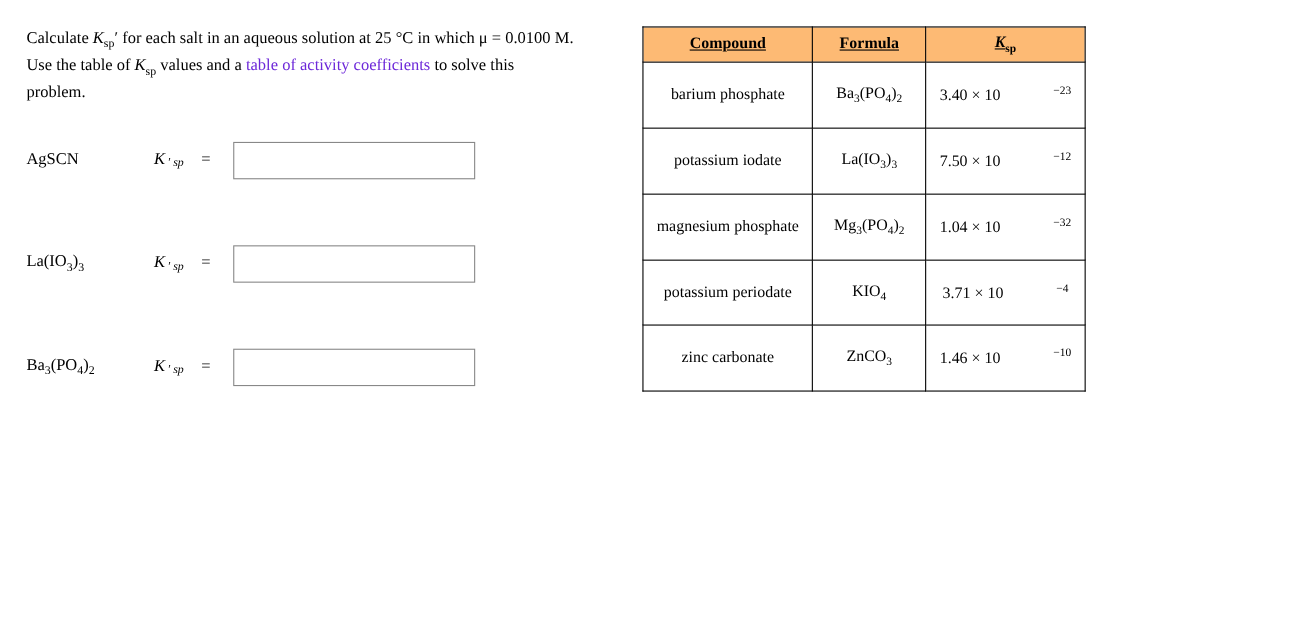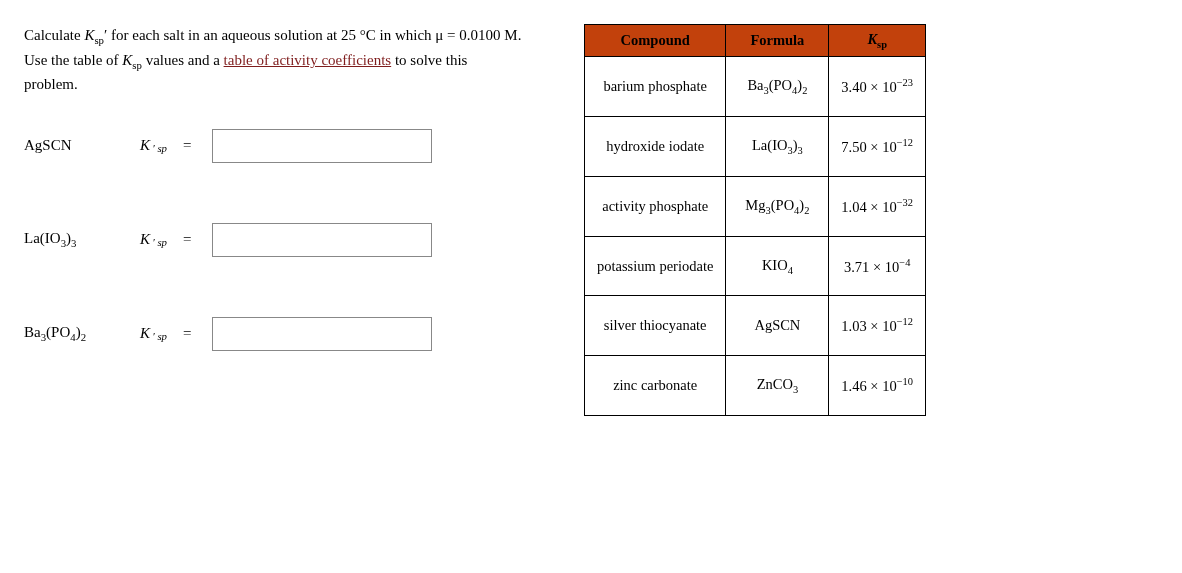--- a/index.html
+++ b/index.html
@@ -23,22 +23,21 @@
     }
 
     .problem-text {
       font-size: 15px;
       line-height: 1.55;
       margin-bottom: 32px;
       max-width: 500px;
     }
 
     .problem-text .link {
-      color: #7f1d1d;
-      text-decoration: underline;
+      color: #6d28d9;
     }
 
     .answer-row {
       display: flex;
       align-items: center;
       margin-bottom: 60px;
       gap: 16px;
     }
 
     .compound-label {
@@ -69,21 +68,21 @@
       display: inline-block;
     }
 
     .equals {
       font-size: 15px;
       margin-right: 4px;
     }
 
     
     sub { font-size: 0.72em; }
-    sup { font-size: 0.72em; }
+    sup { font-size: 0.72em; margin-left: 48px; }
 
     
     .right-panel {
       flex: 1;
       padding-top: 4px;
     }
 
     .data-table {
       border-collapse: collapse;
       font-size: 14.5px;
@@ -92,22 +91,23 @@
     .data-table th, .data-table td {
       border: 1px solid #000;
       padding: 20px 12px;
       text-align: center;
       white-space: nowrap;
     }
 
     .data-table th {
       font-weight: bold;
       font-style: normal;
-      background: #c2410c;
+      background: #fdba74;
       padding: 6px 24px;
+      text-decoration: underline;
     }
 
     .ksp-header-italic {
       font-style: italic;
       font-weight: bold;
     }
   </style>
 </head>
 <body>
 
@@ -161,38 +161,33 @@
         <th class="ksp-header-italic"><i>K</i><sub>sp</sub></th>
       </tr>
     </thead>
     <tbody>
       <tr>
         <td>barium phosphate</td>
         <td>Ba<sub>3</sub>(PO<sub>4</sub>)<sub>2</sub></td>
         <td>3.40 × 10<sup>−23</sup></td>
       </tr>
       <tr>
-        <td>hydroxide iodate</td>
+        <td>potassium iodate</td>
         <td>La(IO<sub>3</sub>)<sub>3</sub></td>
         <td>7.50 × 10<sup>−12</sup></td>
       </tr>
       <tr>
-        <td>activity phosphate</td>
+        <td>magnesium phosphate</td>
         <td>Mg<sub>3</sub>(PO<sub>4</sub>)<sub>2</sub></td>
         <td>1.04 × 10<sup>−32</sup></td>
       </tr>
       <tr>
         <td>potassium periodate</td>
         <td>KIO<sub>4</sub></td>
         <td>3.71 × 10<sup>−4</sup></td>
-      </tr>
-      <tr>
-        <td>silver thiocyanate</td>
-        <td>AgSCN</td>
-        <td>1.03 × 10<sup>−12</sup></td>
       </tr>
       <tr>
         <td>zinc carbonate</td>
         <td>ZnCO<sub>3</sub></td>
         <td>1.46 × 10<sup>−10</sup></td>
       </tr>
     </tbody>
   </table>
 </div>
 

